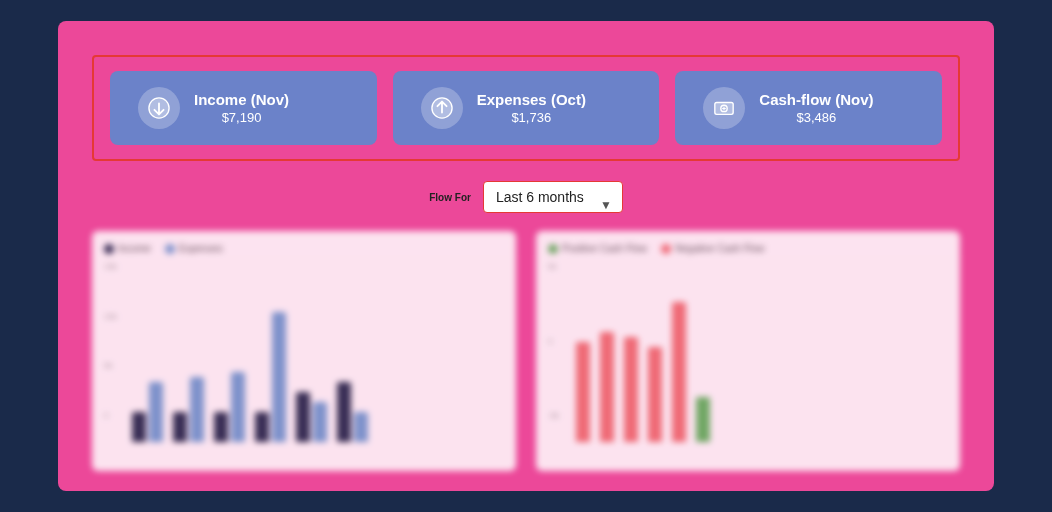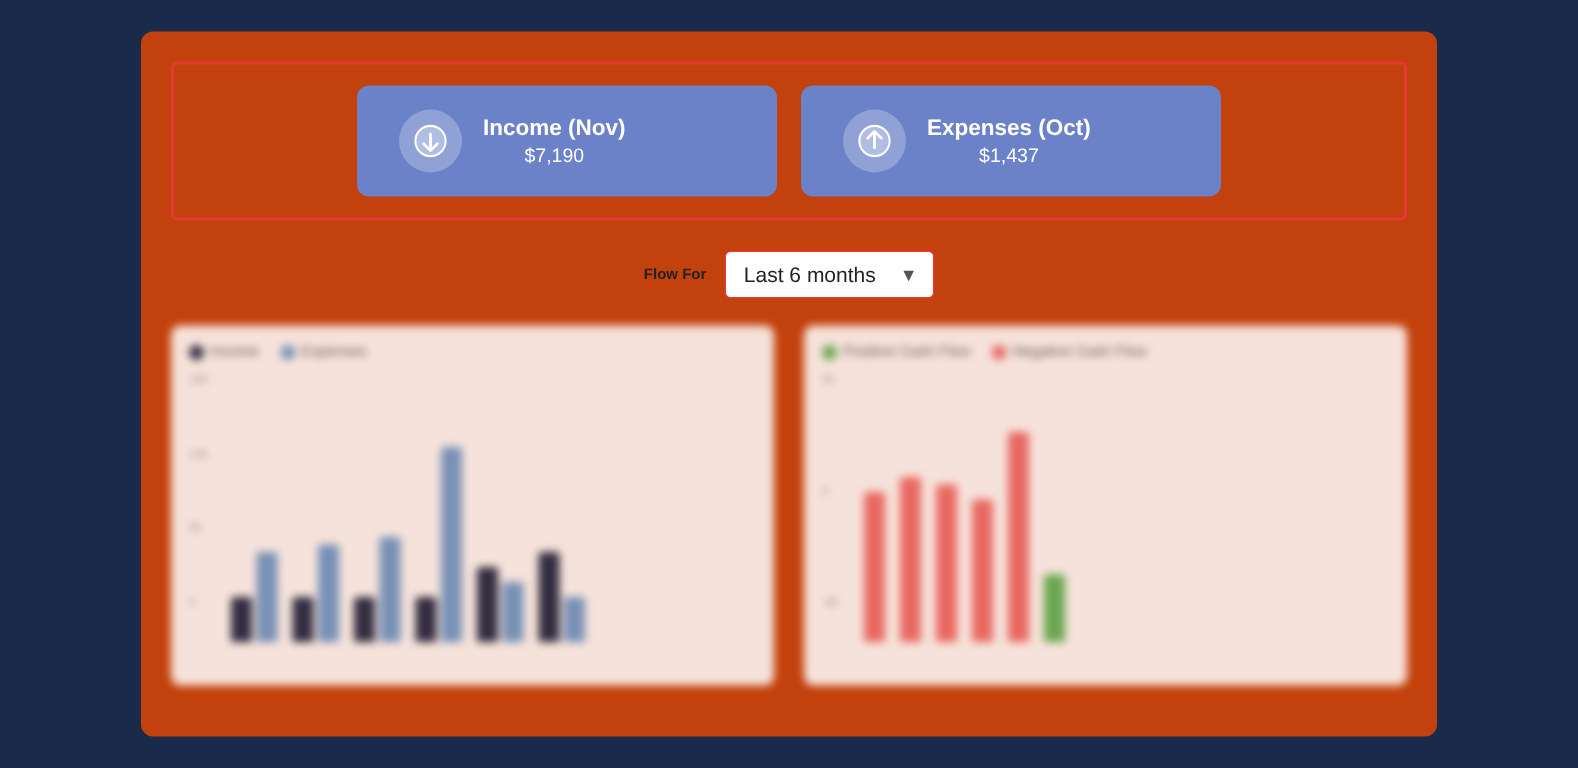--- a/index.html
+++ b/index.html
@@ -9,25 +9,25 @@
       height: 512px;
       overflow: hidden;
       font-family: 'Segoe UI', Arial, sans-serif;
       background: #1a2a4a;
       display: flex;
       align-items: center;
       justify-content: center;
     }
 
     .main-container {
-      width: 864px;
+      width: 936px;
       height: 470px;
-      background: #c2410c;
+      background: #ec4899;
       border-radius: 8px;
-      padding: 20px;
+      padding: 34px;
       position: relative;
       overflow: hidden;
     }
 
     
     .cards-row {
       display: flex;
       gap: 16px;
       justify-content: center;
       margin-bottom: 20px;
@@ -98,21 +98,21 @@
       font-weight: 700;
       font-size: 10px;
       color: #222;
     }
 
     .flow-for-select-wrapper {
       border: 1.5px solid #e53935;
       border-radius: 4px;
       overflow: hidden;
       display: flex;
-      align-items: center;
+      align-items: flex-end;
       background: white;
     }
 
     .flow-for-select {
       border: none;
       outline: none;
       padding: 7px 32px 7px 12px;
       font-size: 14px;
       color: #222;
       background: transparent;
@@ -256,24 +256,37 @@
 
     <div class="card">
       <div class="card-icon">
         <svg viewBox="0 0 24 24" xmlns="http://www.w3.org/2000/svg">
           <circle cx="12" cy="12" r="11" fill="rgba(255,255,255,0.3)" stroke="white" stroke-width="1.5"></circle>
           <path d="M12 17V7M7 10l5-5 5 5" stroke="white" stroke-width="2" fill="none" stroke-linecap="round" stroke-linejoin="round"></path>
         </svg>
       </div>
       <div class="card-text">
         <span class="card-title">Expenses (Oct)</span>
-        <span class="card-value">$1,437</span>
-      </div>
-    </div>
-
+        <span class="card-value">$1,736</span>
+      </div>
+    </div>
+
+    <div class="card">
+      <div class="card-icon">
+        <svg viewBox="0 0 24 24" xmlns="http://www.w3.org/2000/svg">
+          <rect x="2" y="6" width="20" height="13" rx="2" fill="rgba(255,255,255,0.3)" stroke="white" stroke-width="1.5"></rect>
+          <circle cx="12" cy="12.5" r="3.5" stroke="white" stroke-width="1.5" fill="none"></circle>
+          <path d="M12 11v3M10.5 12.5h3" stroke="white" stroke-width="1.2" stroke-linecap="round"></path>
+        </svg>
+      </div>
+      <div class="card-text">
+        <span class="card-title">Cash-flow (Nov)</span>
+        <span class="card-value">$3,486</span>
+      </div>
+    </div>
 
   </div>
 
   <div class="flow-for-row">
     <span class="flow-for-label">Flow For</span>
     <div class="flow-for-select-wrapper">
       <select class="flow-for-select">
         <option>Last 3 months</option>
         <option selected="">Last 6 months</option>
         <option>Last 12 months</option>

